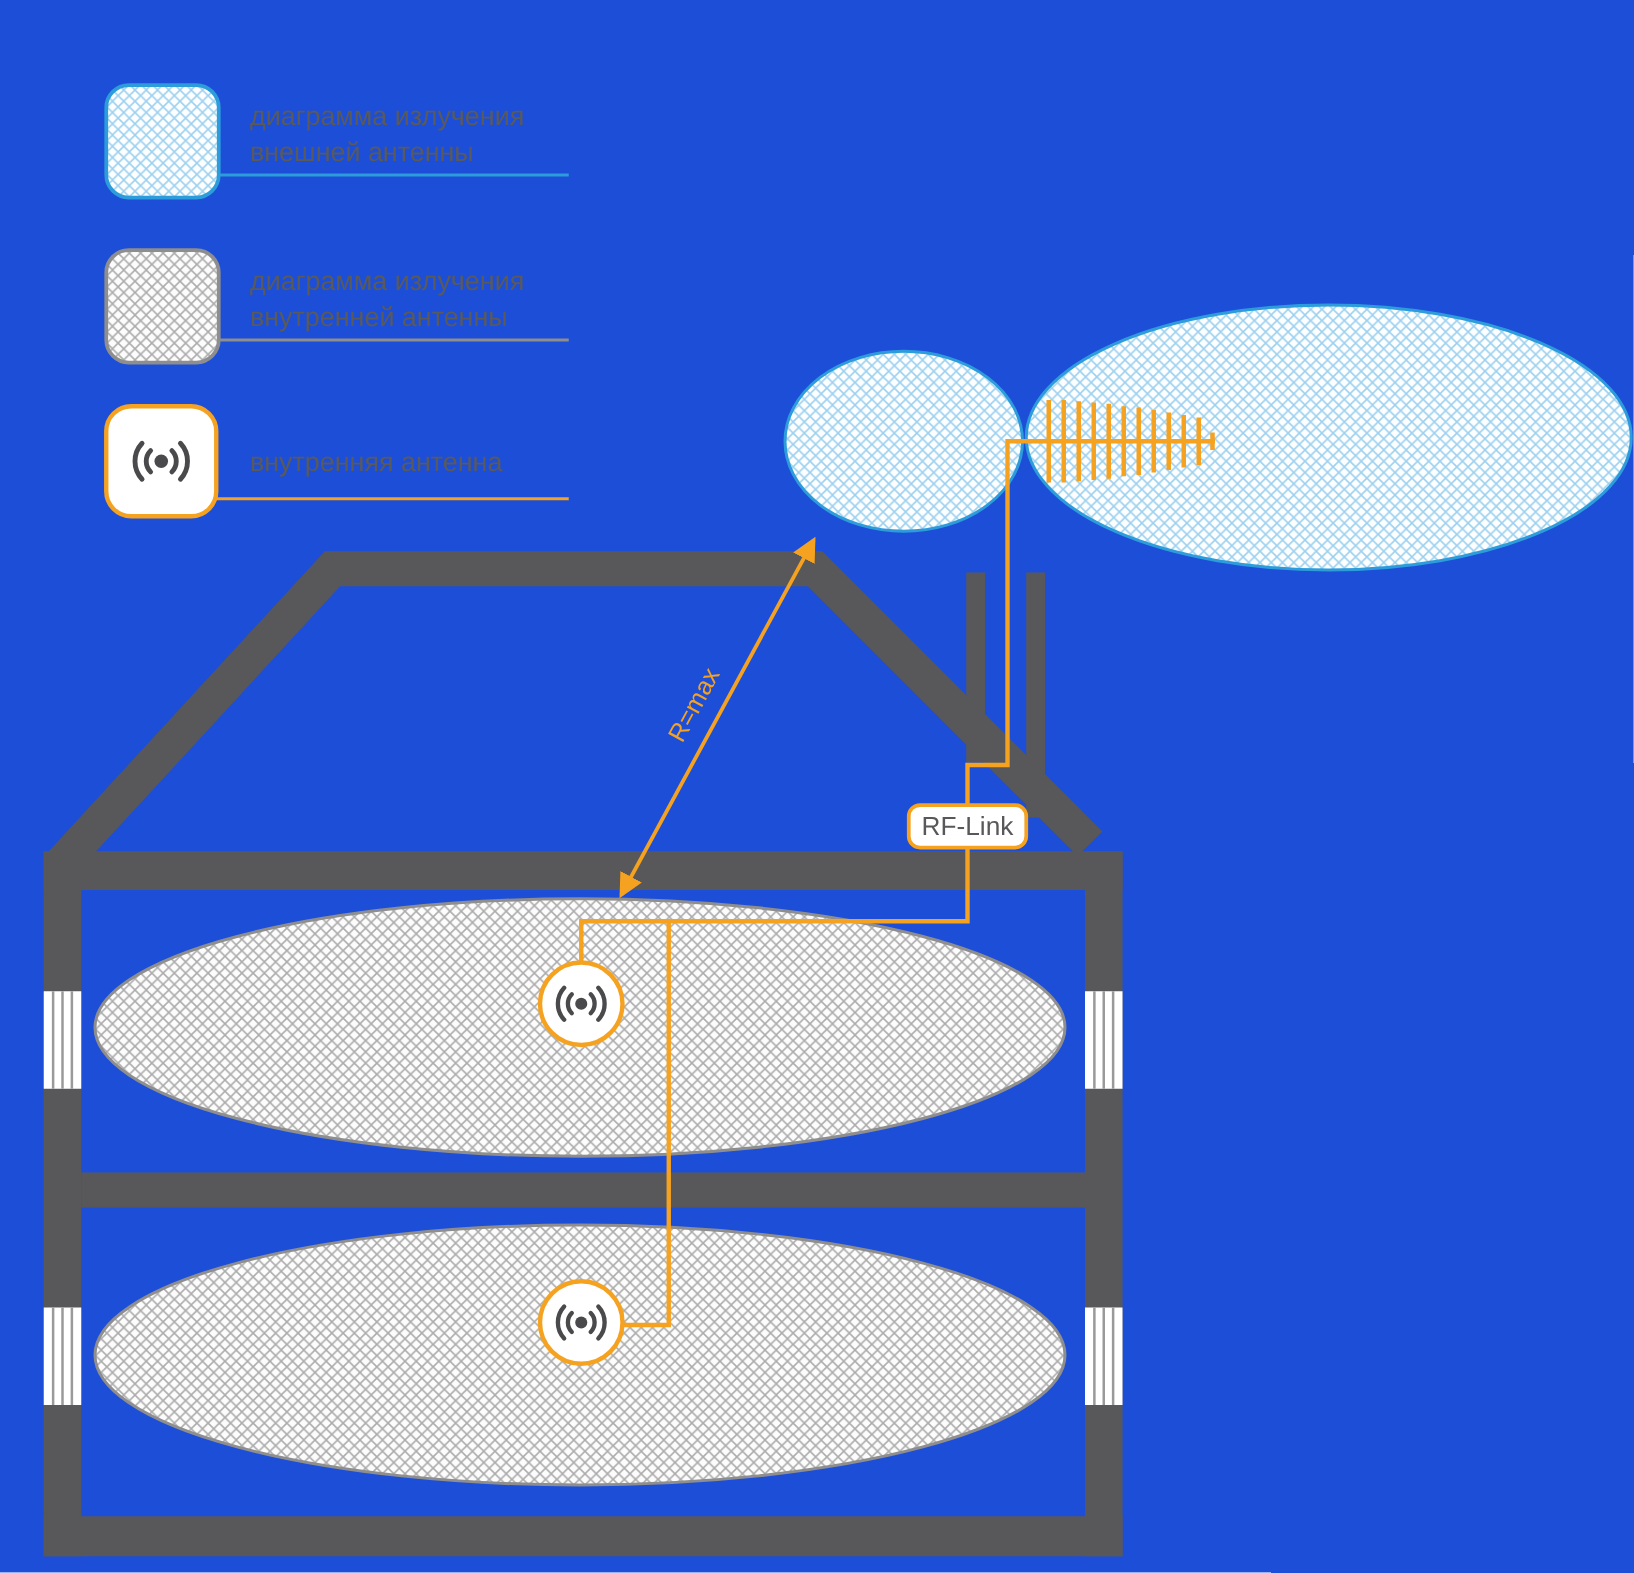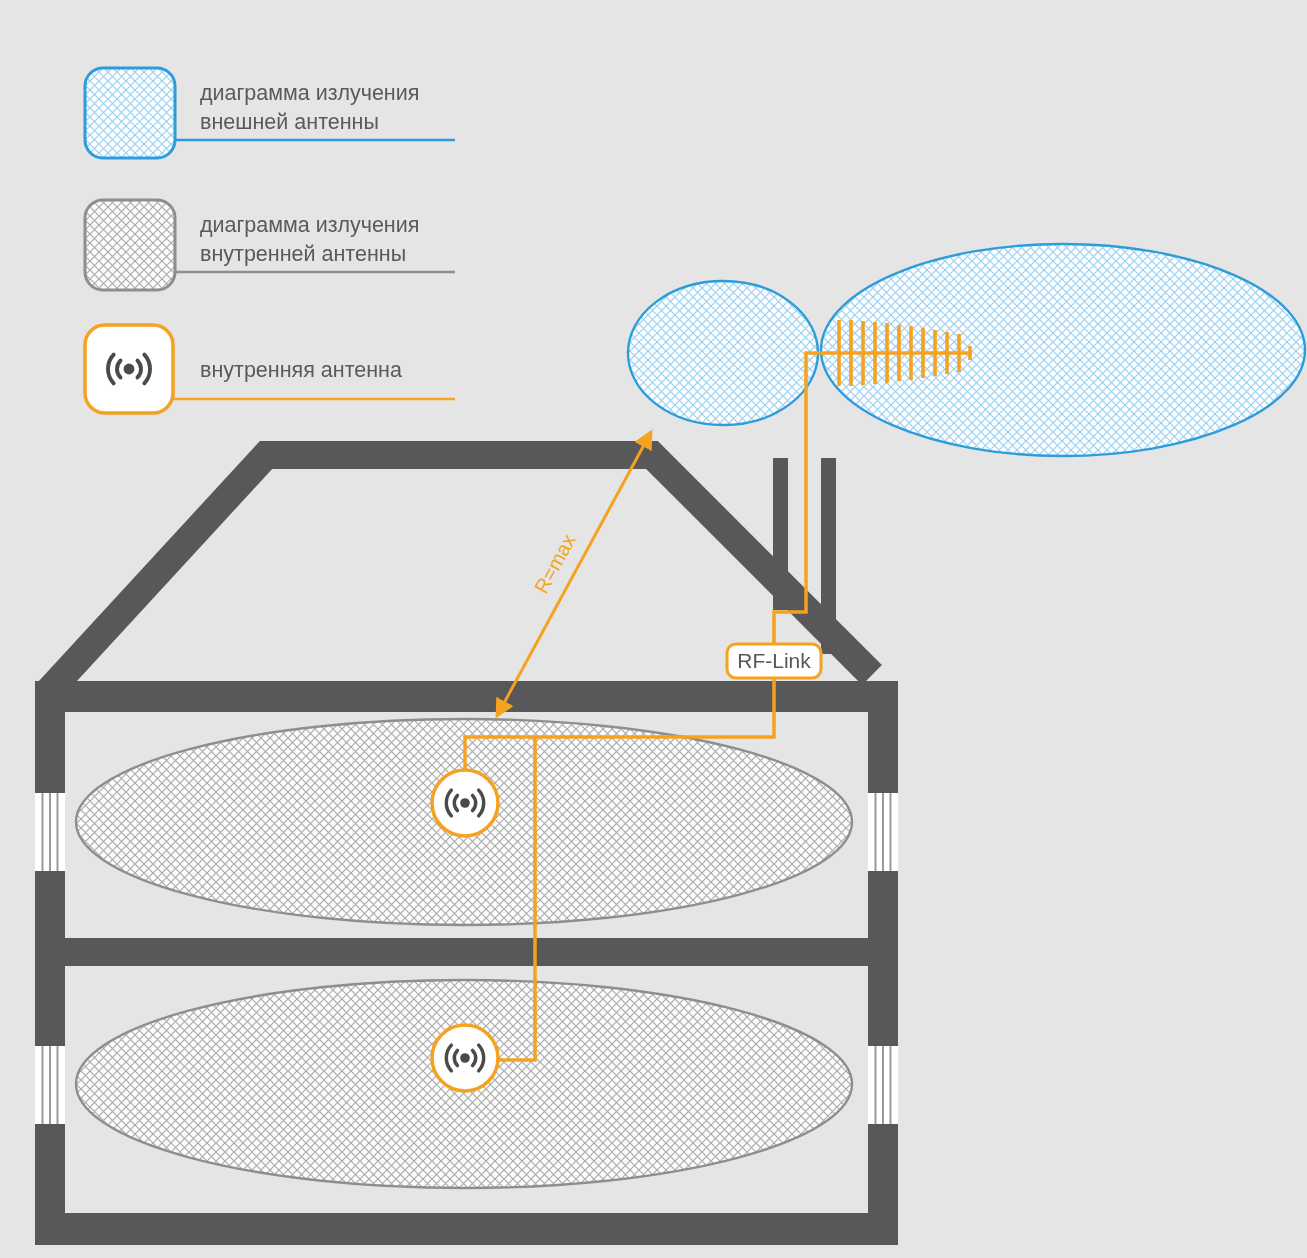--- a/index.html
+++ b/index.html
@@ -1,20 +1,20 @@
 <!DOCTYPE html>
 <html style="--blue: #2D9CDB; --orange: #F5A221; --wall: #58585A; --gray-line: #8E8E8E; --text: #5A5A5A; --glyph: #4A4A4C;"><head>
 <meta charset="utf-8">
 <style>
   html,body{margin:0;padding:0;background:#ffffff;}
   :root{
     --blue:#2D9CDB; --orange:#F5A221; --wall:#58585A;
     --gray-line:#8E8E8E; --text:#5A5A5A; --glyph:#4A4A4C;
   }
-  .canvas{width:1307px;height:1258px;position:relative;background:#e5e5e5;
+  .canvas{width:1307px;height:1258px;position:relative;background:#1d4ed8;
           font-family:"Liberation Sans",sans-serif;overflow:hidden;}
   svg text{fill:var(--text);font-size:21.5px;font-family:"Liberation Sans",sans-serif;}
   .hatch-blue{fill:url(#hatchBlue);stroke:var(--blue);stroke-width:2.4;}
   .hatch-gray{fill:url(#hatchGray);stroke:var(--gray-line);stroke-width:2.4;}
   .wall{fill:var(--wall);}
   .roofline{fill:none;stroke:var(--wall);stroke-width:28;}
   .cable{fill:none;stroke:var(--orange);stroke-width:3.5;}
   .legend-swatch-blue{fill:url(#hatchBlue);stroke:var(--blue);stroke-width:3;}
   .legend-swatch-gray{fill:url(#hatchGray);stroke:var(--gray-line);stroke-width:3;}
   .legend-swatch-orange{fill:#fff;stroke:var(--orange);stroke-width:3.5;}

